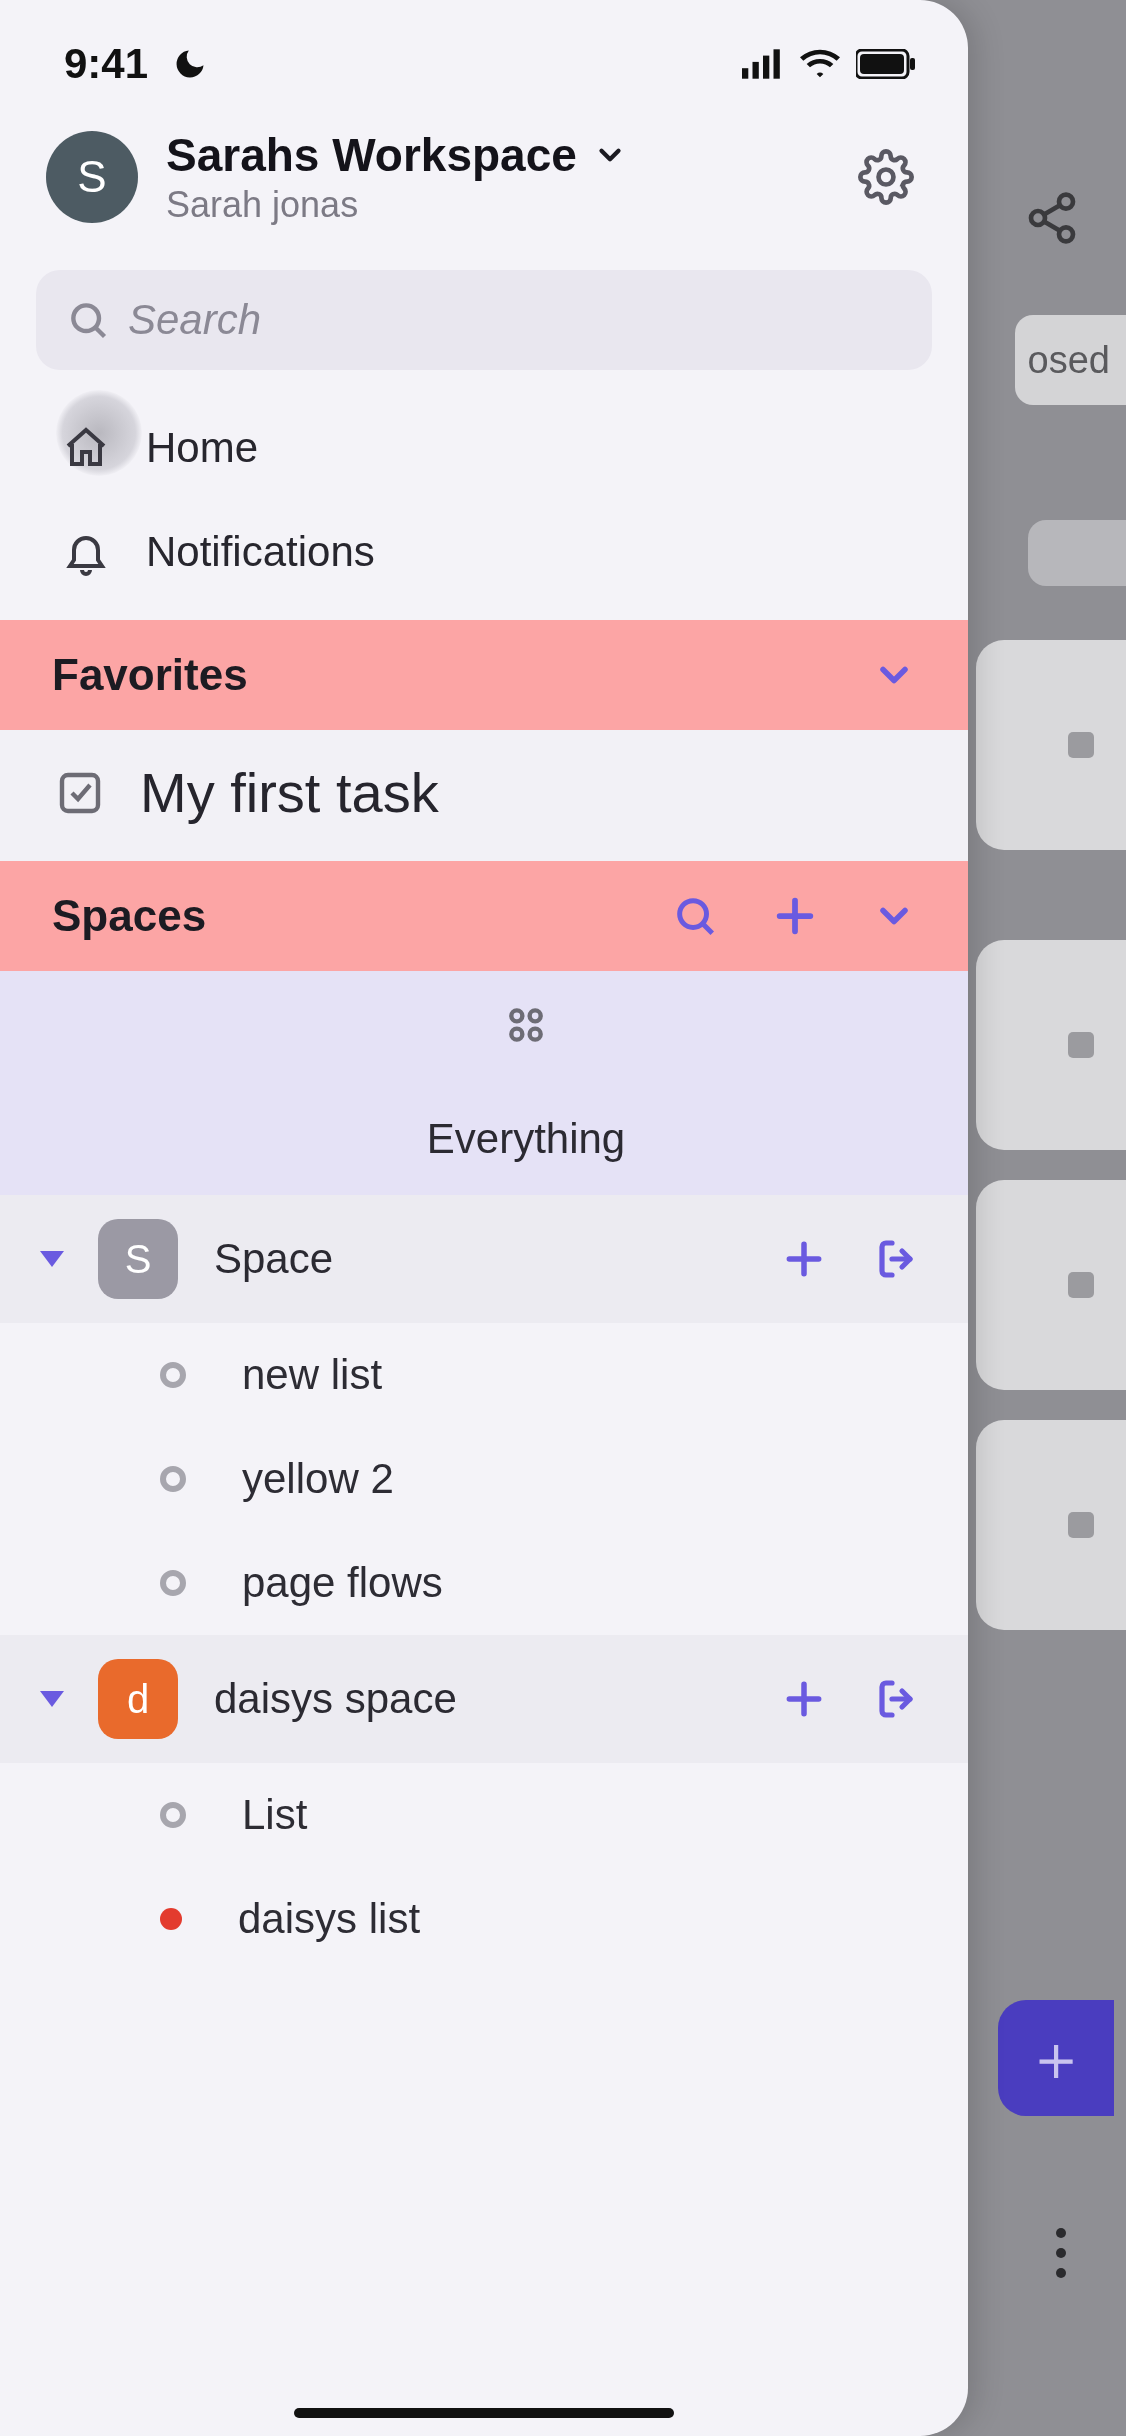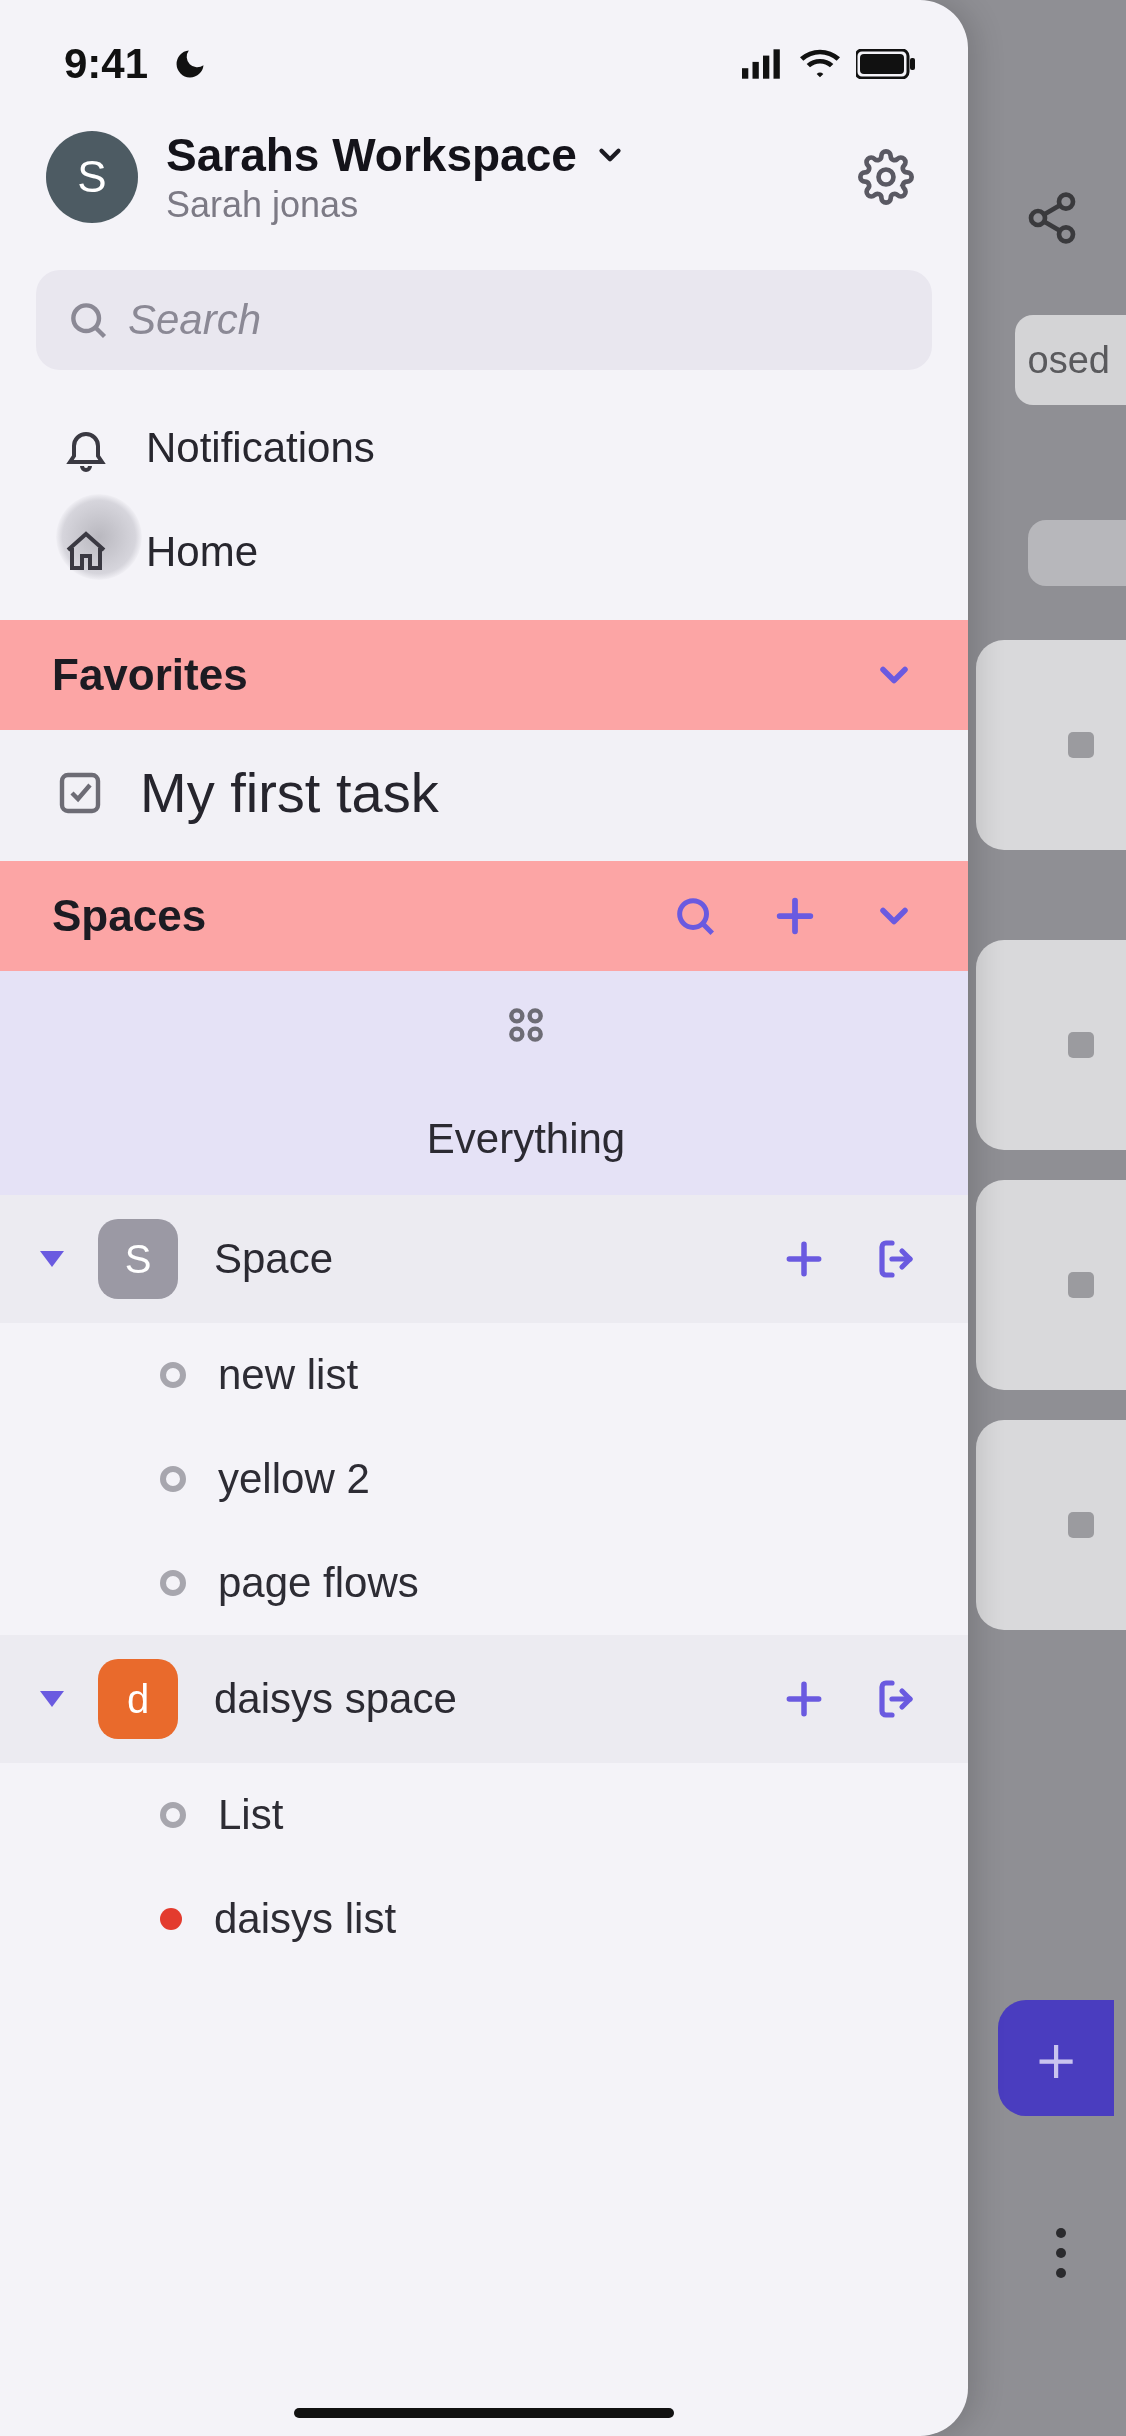--- a/index.html
+++ b/index.html
@@ -41,21 +41,21 @@
   .purple { color:#6a5ae0; }
   .fav-item { display:flex; align-items:center; gap:36px; padding:30px 56px 36px 56px; font-size:56px; color:#26252d; background:#f2f1f6; }
 
   .everything-row { display:flex; align-items:center; gap:68px; padding:32px 52px 32px 136px; background:#e5e2f6; font-size:42px; color:#2b2a32;flex-direction:column; }
   .space-row { display:flex; align-items:center; padding:24px 46px 24px 40px; background:#ecebf1; font-size:42px; color:#2b2a32; }
   .tri { width:0;height:0;border-left:12px solid transparent;border-right:12px solid transparent;border-top:16px solid #6a5ae0; margin-right:34px; }
   .space-badge { width:80px; height:80px; border-radius:20px; display:flex; align-items:center; justify-content:center; font-size:40px; color:#fff; font-weight:500; margin-right:36px; }
   .space-badge.grey { background:#9b99a4; }
   .space-badge.orange { background:#e96a2c; }
   .space-actions { margin-left:auto; display:flex; align-items:center; gap:48px; }
-  .list-row { display:flex; align-items:center; gap:32px; padding:28px 52px 28px 160px; font-size:42px; color:#2d2c34; background:#f4f3f8; }
+  .list-row { display:flex; align-items:center; gap:56px; padding:28px 52px 28px 160px; font-size:42px; color:#2d2c34; background:#f4f3f8; }
   .bullet { width:26px; height:26px; border-radius:50%; border:6px solid #a7a6ae; }
   .bullet.red { border:none; background:#e33b2e; width:22px; height:22px; }
 
   .home-ind { position:absolute; left:50%; transform:translateX(-50%); bottom:18px; width:380px; height:10px; background:#111; border-radius:6px; }
 
   svg { display:block; }
 </style>
 </head>
 <body>
 
@@ -155,38 +155,38 @@
     <span>
       <svg width="44" height="44" viewBox="0 0 24 24" fill="none" stroke="#8b8995" stroke-width="2.4">
           <circle cx="11" cy="11" r="7"></circle>
           <line x1="21" y1="21" x2="16.2" y2="16.2"></line>
         </svg>
     </span>
     <span class="search-ph">Search</span>
   </div>
 
   <div class="nav-item">
-    <span>
-      <svg width="48" height="48" viewBox="0 0 24 24" fill="none" stroke="#3a3942" stroke-width="2">
-          <path d="M18 16v-5a6 6 0 1 0-12 0v5l-2 3h16z"></path>
-          <path d="M10 21a2 2 0 0 0 4 0"></path>
-        </svg>
-    </span>
-    <span>Notifications</span>
-  </div>
-
-  <div class="nav-item">
     <div class="pulse"></div>
     <span style="position:relative;z-index:1;">
       <svg width="48" height="48" viewBox="0 0 24 24" fill="none" stroke="#3a3942" stroke-width="2">
           <path d="M3 11l9-8 9 8"></path>
           <path d="M5 10v10h5v-6h4v6h5V10"></path>
         </svg>
     </span>
     <span style="position:relative;z-index:1;">Home</span>
+  </div>
+
+  <div class="nav-item">
+    <span>
+      <svg width="48" height="48" viewBox="0 0 24 24" fill="none" stroke="#3a3942" stroke-width="2">
+          <path d="M18 16v-5a6 6 0 1 0-12 0v5l-2 3h16z"></path>
+          <path d="M10 21a2 2 0 0 0 4 0"></path>
+        </svg>
+    </span>
+    <span>Notifications</span>
   </div>
 
   <div class="section-head favorites">
     <span>Favorites</span>
     <span class="purple">
       <svg width="44" height="44" viewBox="0 0 24 24">
           <path d="M6 9l6 6 6-6" fill="none" stroke="#6a5ae0" stroke-width="3" stroke-linecap="round" stroke-linejoin="round"></path>
         </svg>
     </span>
   </div>

